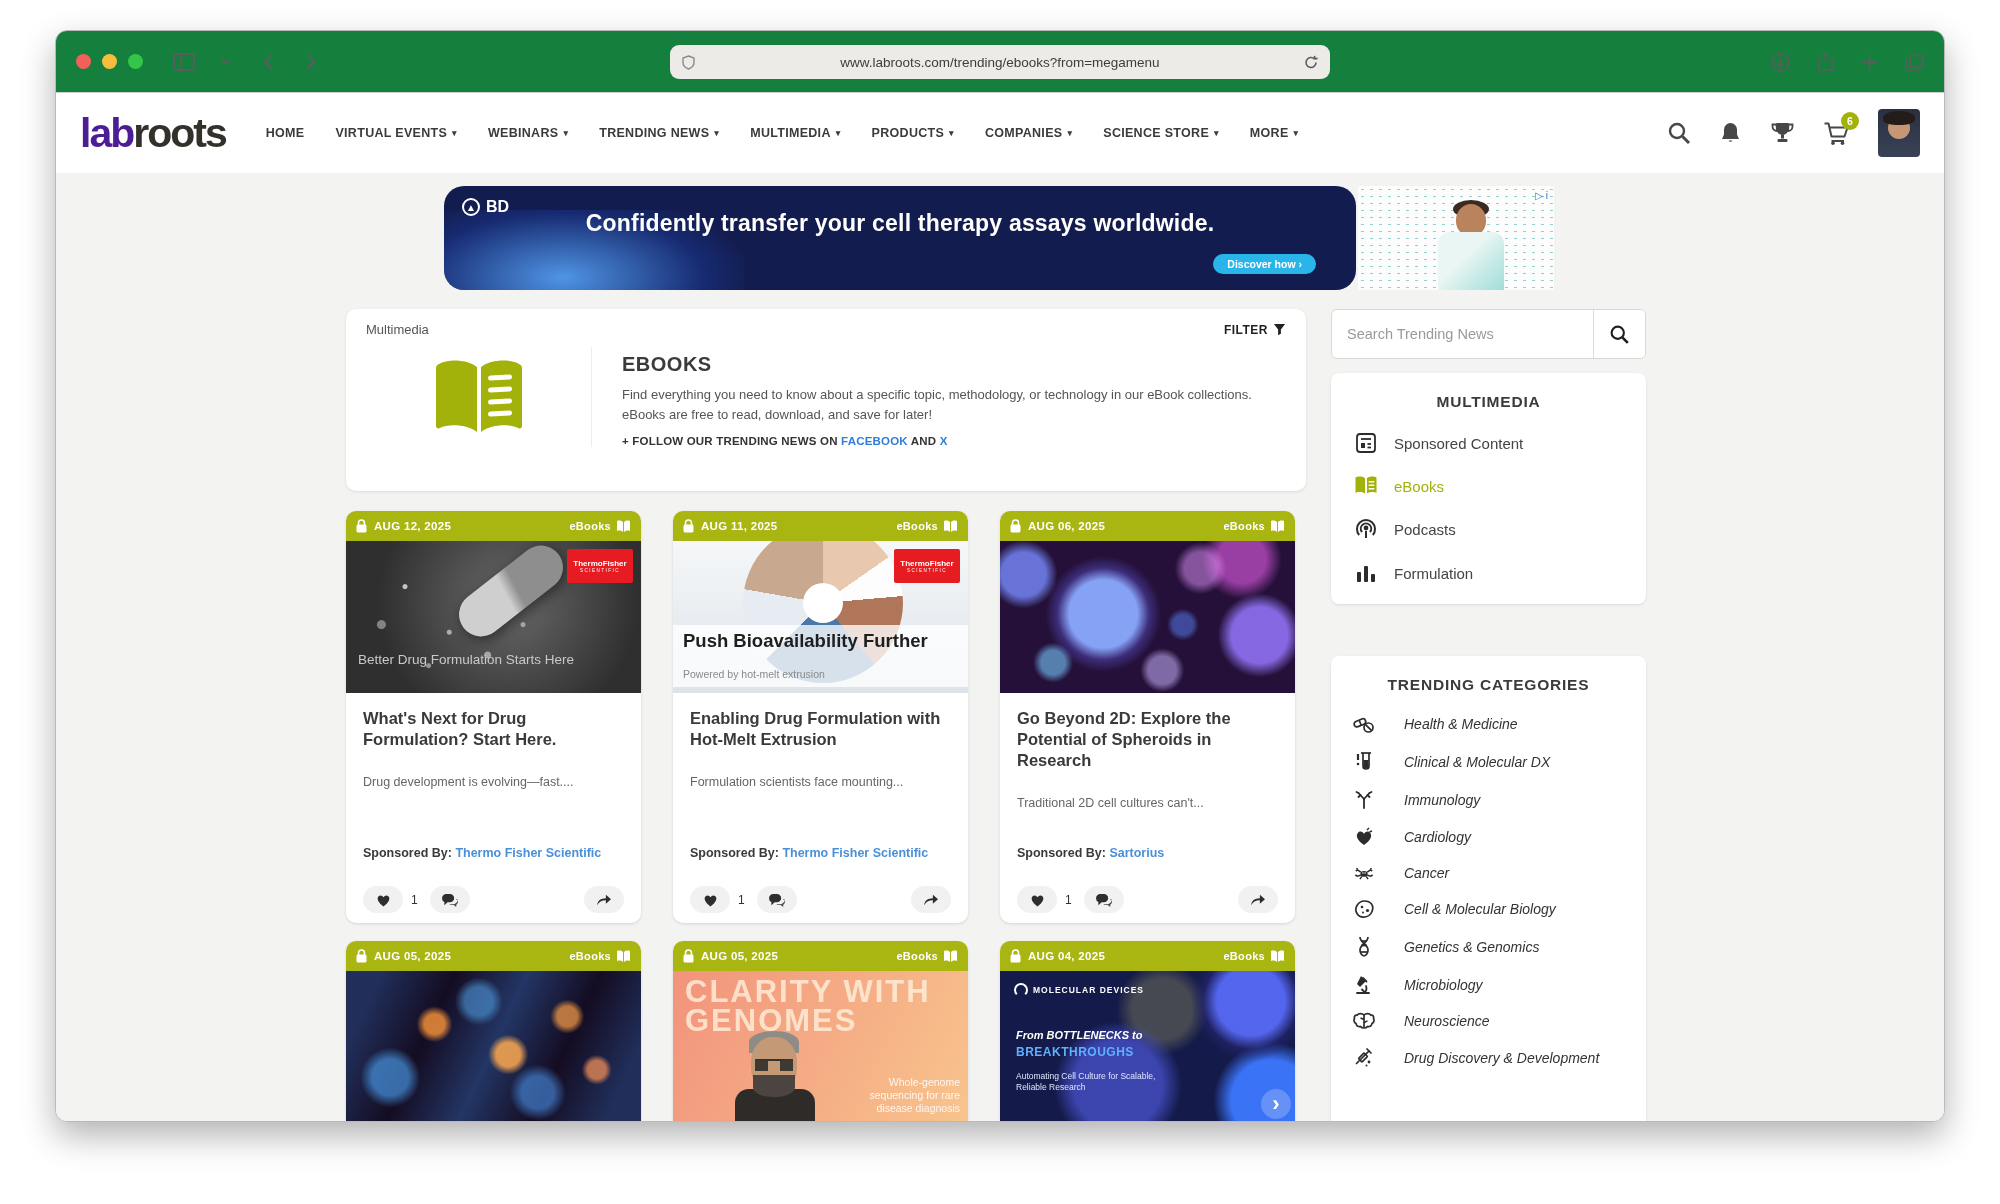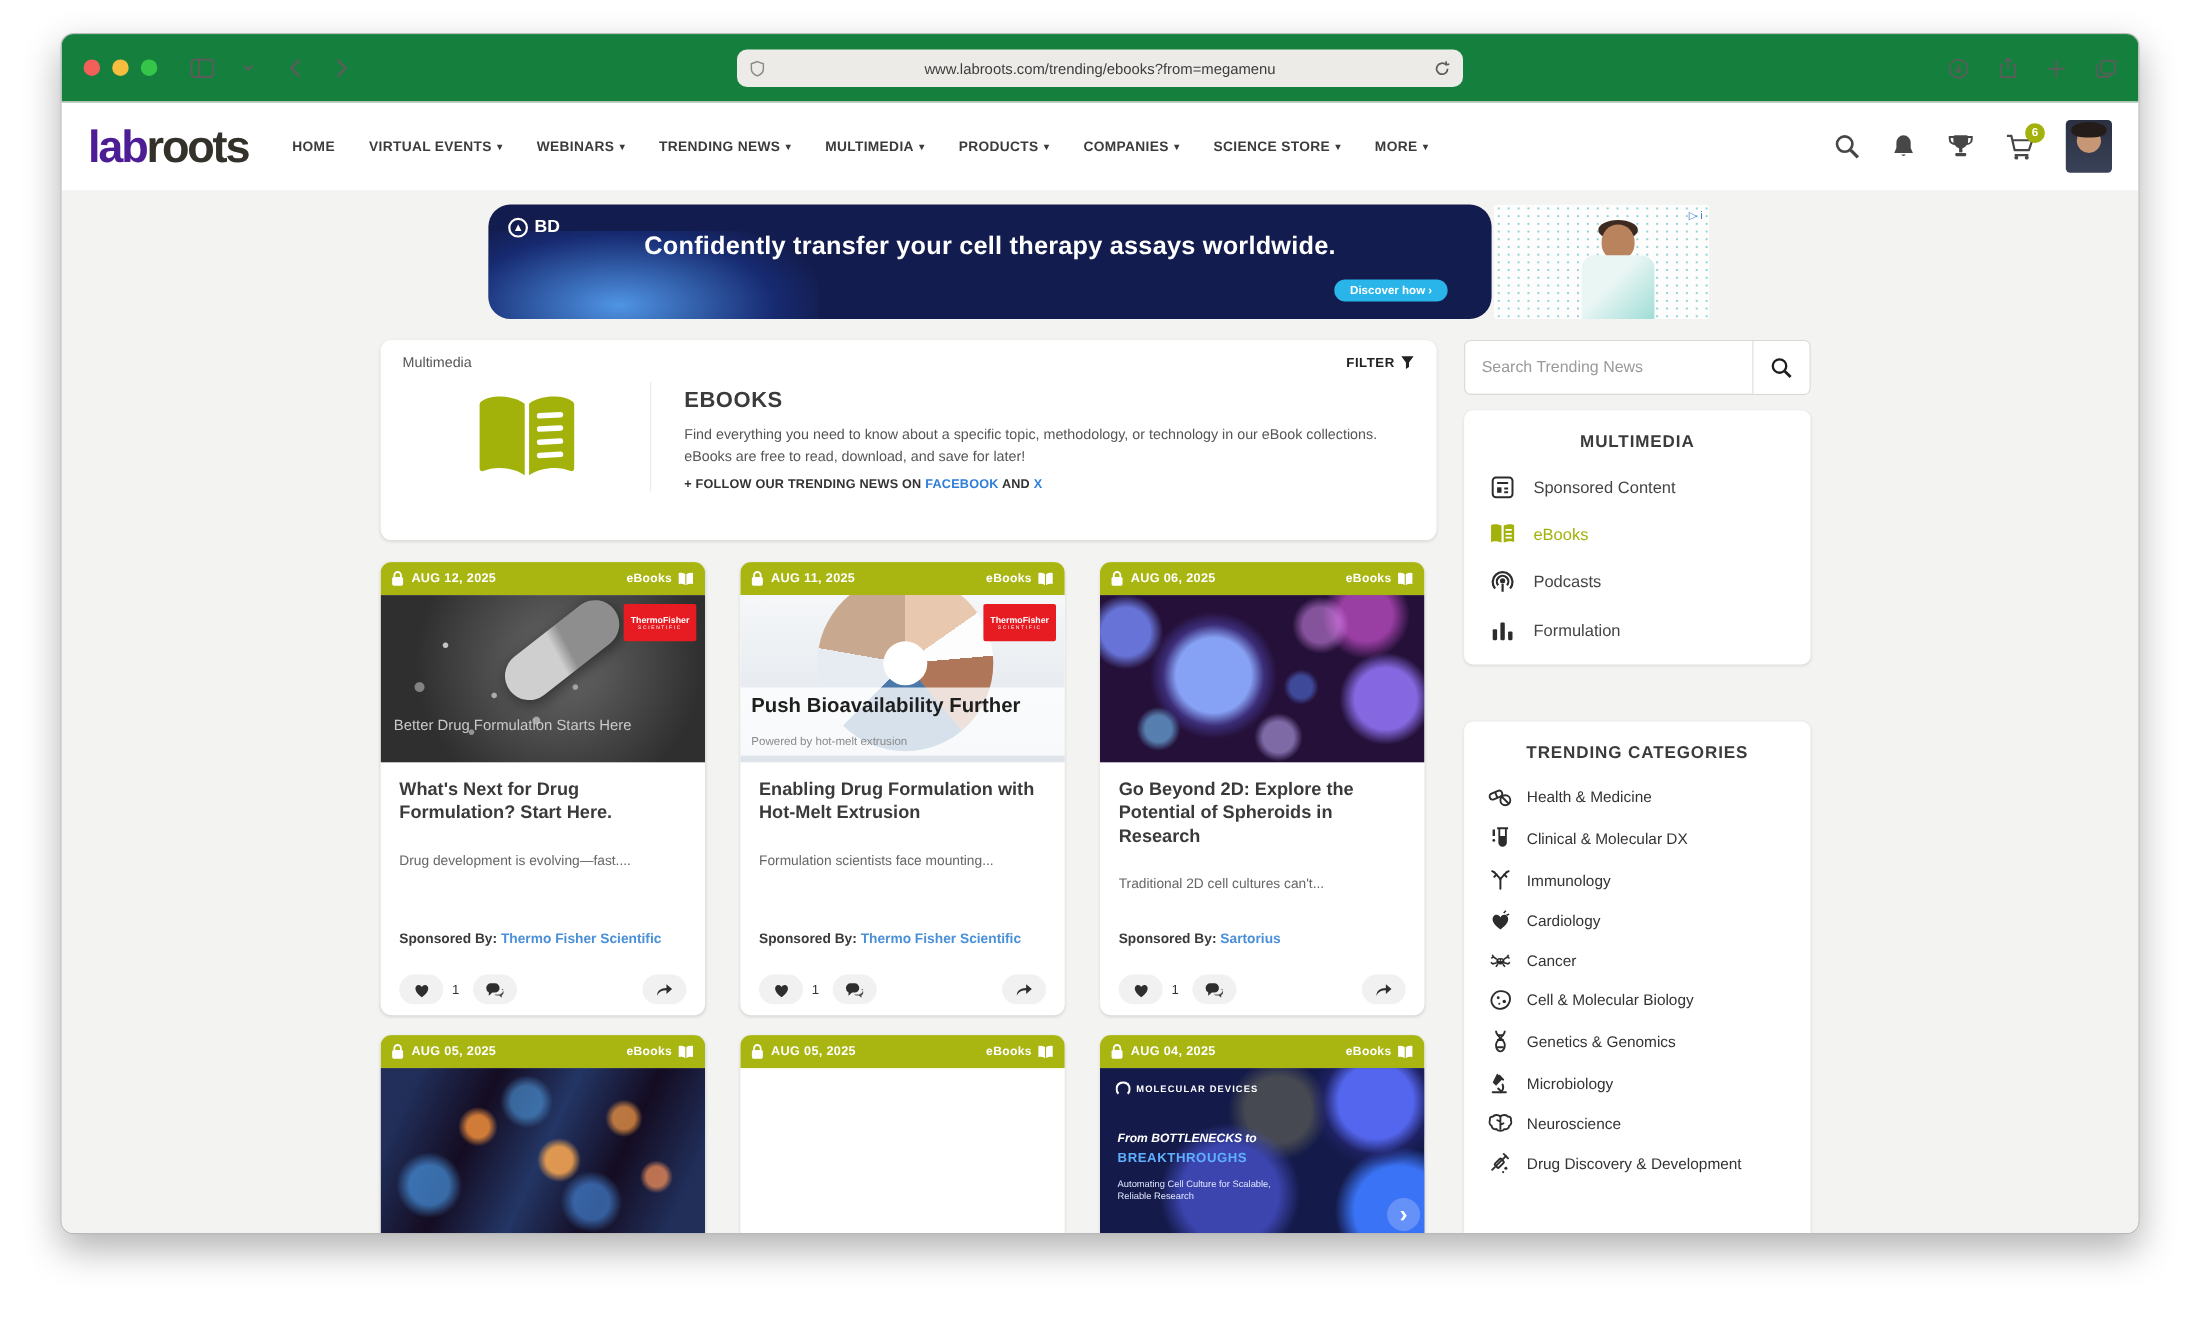--- a/index.html
+++ b/index.html
@@ -193,21 +193,21 @@
   align-items:center; justify-content:center; color:#1e1e1e; cursor:pointer; }
 .side-card { position:absolute; left:1275px; width:315px; background:#fff; border-radius:8px;
   box-shadow:0 1px 3px rgba(0,0,0,.10); padding:20px 22px; }
 .side-title { text-align:center; font-size:15.5px; font-weight:bold; color:#3b3b3b;
   letter-spacing:.8px; margin-bottom:20px; }
 .side-list { display:flex; flex-direction:column; gap:21px; }
 .side-item { display:flex; align-items:center; gap:15px; font-size:15px; color:#444; cursor:pointer; }
 .side-item .ic { width:26px; display:flex; justify-content:center; color:#2c2c2c; }
 .side-item.active, .side-item.active .ic { color:#a3b20b; }
 .trend-list { display:flex; flex-direction:column; gap:17px; }
-.trend-item { display:flex; align-items:center; gap:13px; font-size:14px; color:#333; cursor:pointer; }
+.trend-item { display:flex; align-items:center; gap:29px; font-size:14px; color:#333; cursor:pointer;font-style:italic; }
 .trend-item .ic { width:22px; display:flex; justify-content:center; color:#2c2c2c; }
 svg { display:block; }
 </style>
 </head>
 <body>
 
 <div class="window">
 
   <div class="chrome">
     <div class="lights">
@@ -578,20 +578,31 @@
               <path d="M2.5 6V4a3 3 0 0 1 6 0v2" fill="none" stroke="#fff" stroke-width="1.6"></path>
             </svg>
           <span class="date">AUG 05, 2025</span>
           <span class="right">
               <span>eBooks</span>
             <svg width="15" height="13" viewBox="0 0 15 13" fill="#fff">
                 <path d="M1 1c3-1 5 0 6 1v10C6 11 4 10 1 11zM14 1c-3-1-5 0-6 1v10c1-1 3-2 6-1z"></path>
               </svg>
           </span>
         </div>
+        <div class="card-img img5">
+          <div class="bigtxt">CLARITY WITH GENOMES</div>
+          <div class="man">
+            <div class="m-hair"></div>
+              <div class="m-head"></div>
+              <div class="m-body"></div>
+              <div class="m-beard"></div>
+              <div class="m-glass"></div>
+          </div>
+          <div class="sub">Whole-genome sequencing for rare disease diagnosis</div>
+        </div>
 
       </div>
 
       <div class="card">
         <div class="card-head">
           <svg width="11" height="14" viewBox="0 0 11 14" fill="#fff">
               <rect x="0.5" y="5.5" width="10" height="8" rx="1.5"></rect>
               <path d="M2.5 6V4a3 3 0 0 1 6 0v2" fill="none" stroke="#fff" stroke-width="1.6"></path>
             </svg>
           <span class="date">AUG 04, 2025</span>

